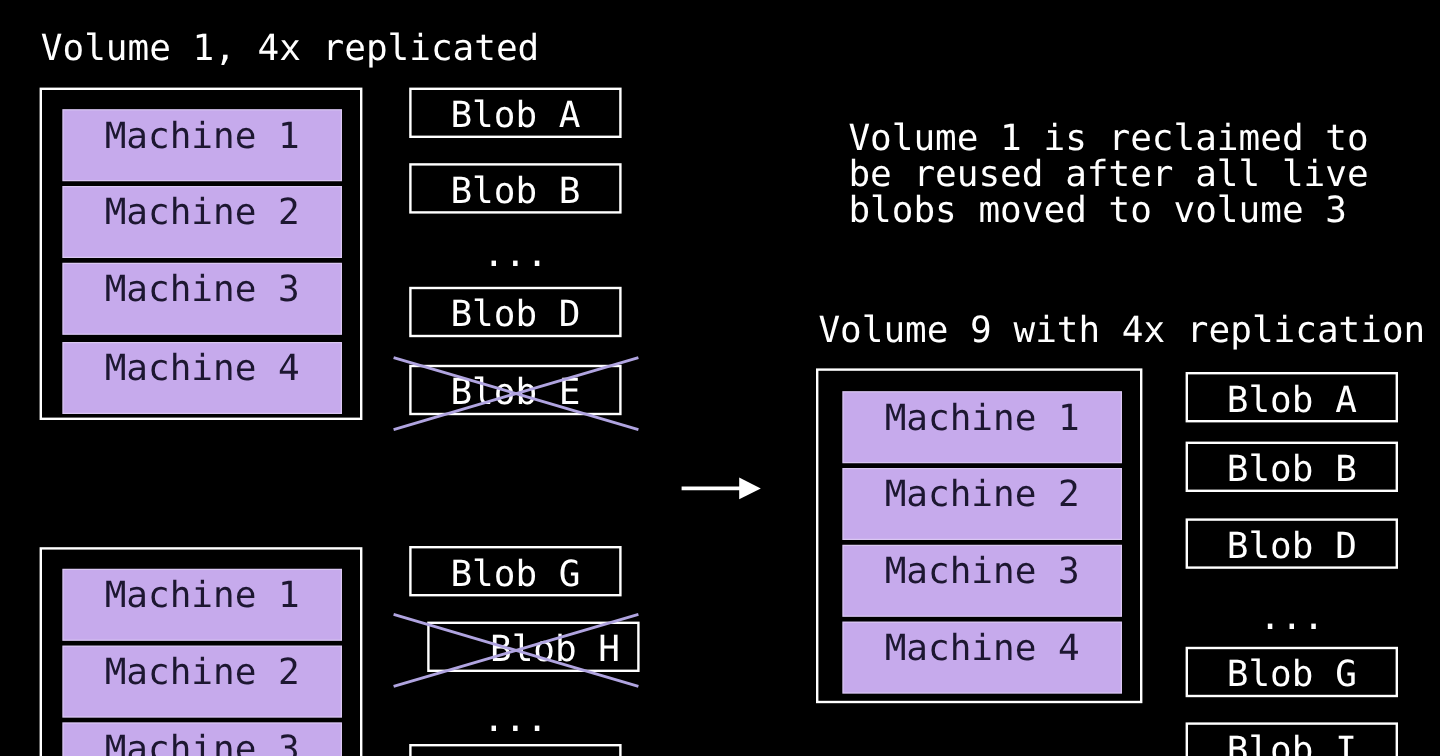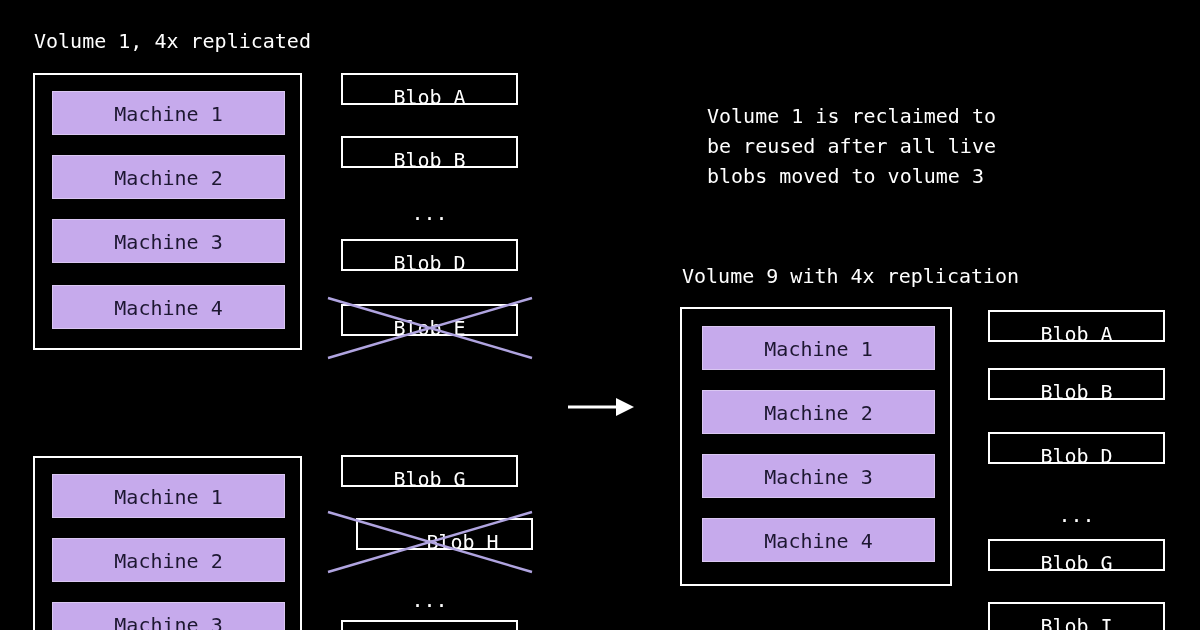--- a/index.html
+++ b/index.html
@@ -12,46 +12,46 @@
   }
   * { margin: 0; padding: 0; box-sizing: border-box; }
   html, body { background: #000; }
   .stage {
     position: relative;
     width: 1200px;
     height: 630px;
     background: var(--background);
     overflow: hidden;
     font-family: "DejaVu Sans Mono", "Liberation Mono", monospace;
-    font-size: 20px;
+    font-size: 30px;
     color: var(--text-light);
   }
   .abs { position: absolute; }
   .vol-title {
     line-height: 26px;
     white-space: pre;
     color: var(--text-light);
   }
   .vol-box {
     border: 2px solid var(--box-border);
     background: transparent;
   }
   .machine {
     width: 233px;
-    height: 44px;
+    height: 60px;
     background: var(--box-fill);
     border: 1px solid rgba(255,255,255,0.35);
     color: var(--text-dark);
     text-align: center;
     line-height: 44px;
     white-space: pre;
   }
   .blob {
     width: 177px;
-    height: 32px;
+    height: 42px;
     border: 2px solid var(--box-border);
     background: var(--background);
     color: var(--text-light);
     text-align: center;
     line-height: 44px;
     white-space: pre;
   }
   .dots {
     width: 177px;
     height: 28px;

